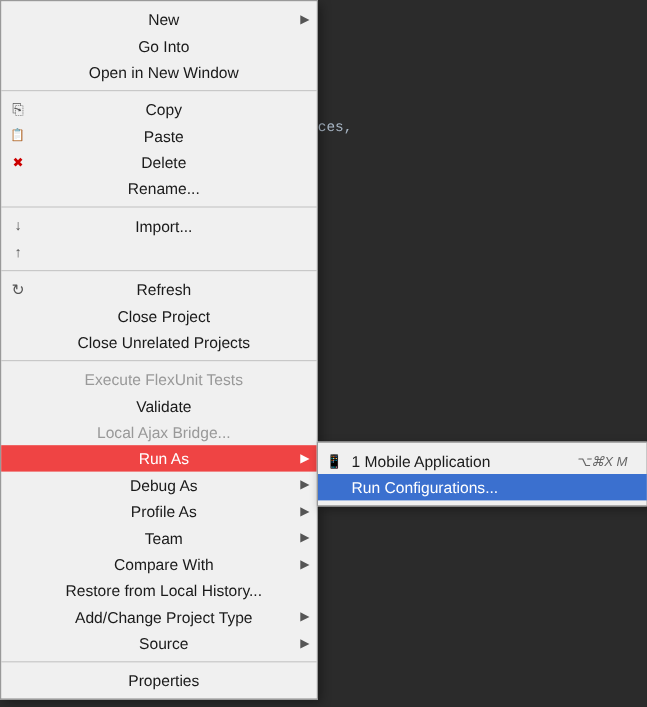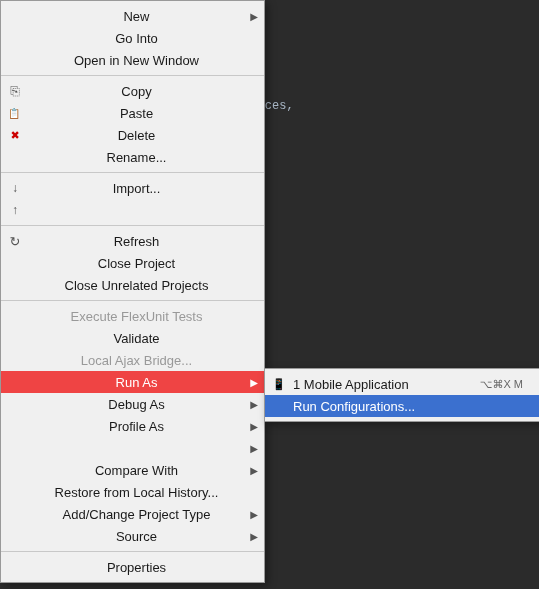--- a/index.html
+++ b/index.html
@@ -246,20 +246,21 @@
     <span class="menu-item-label">Debug As</span>
     <span class="arrow">▶</span>
   </div>
 
   <div class="menu-item">
     <span class="menu-item-label">Profile As</span>
     <span class="arrow">▶</span>
   </div>
 
   <div class="menu-item">
+    <span class="menu-item-label">Team</span>
     <span class="arrow">▶</span>
   </div>
 
   <div class="menu-item">
     <span class="menu-item-label">Compare With</span>
     <span class="arrow">▶</span>
   </div>
 
   <div class="menu-item">
     <span class="menu-item-label">Restore from Local History...</span>
@@ -280,18 +281,18 @@
   <div class="menu-item">
     <span class="menu-item-label">Properties</span>
   </div>
 
 </div>
 
 <div class="submenu">
   <div class="submenu-item">
     <span class="icon mobile-icon"></span>
     <span class="menu-item-label">1 Mobile Application</span>
-    <span class="shortcut" style="margin-left: auto; padding-left: 20px; color:#666; font-size:11px;">⌥⌘X M</span>
+    <span class="shortcut" style="margin-left: auto; padding-left: 20px; color:#666; font-size:11px;font-style:italic;">⌥⌘X M</span>
   </div>
   <div class="submenu-item active">
     <span class="menu-item-label">Run Configurations...</span>
   </div>
 </div>
 
 </body></html>

